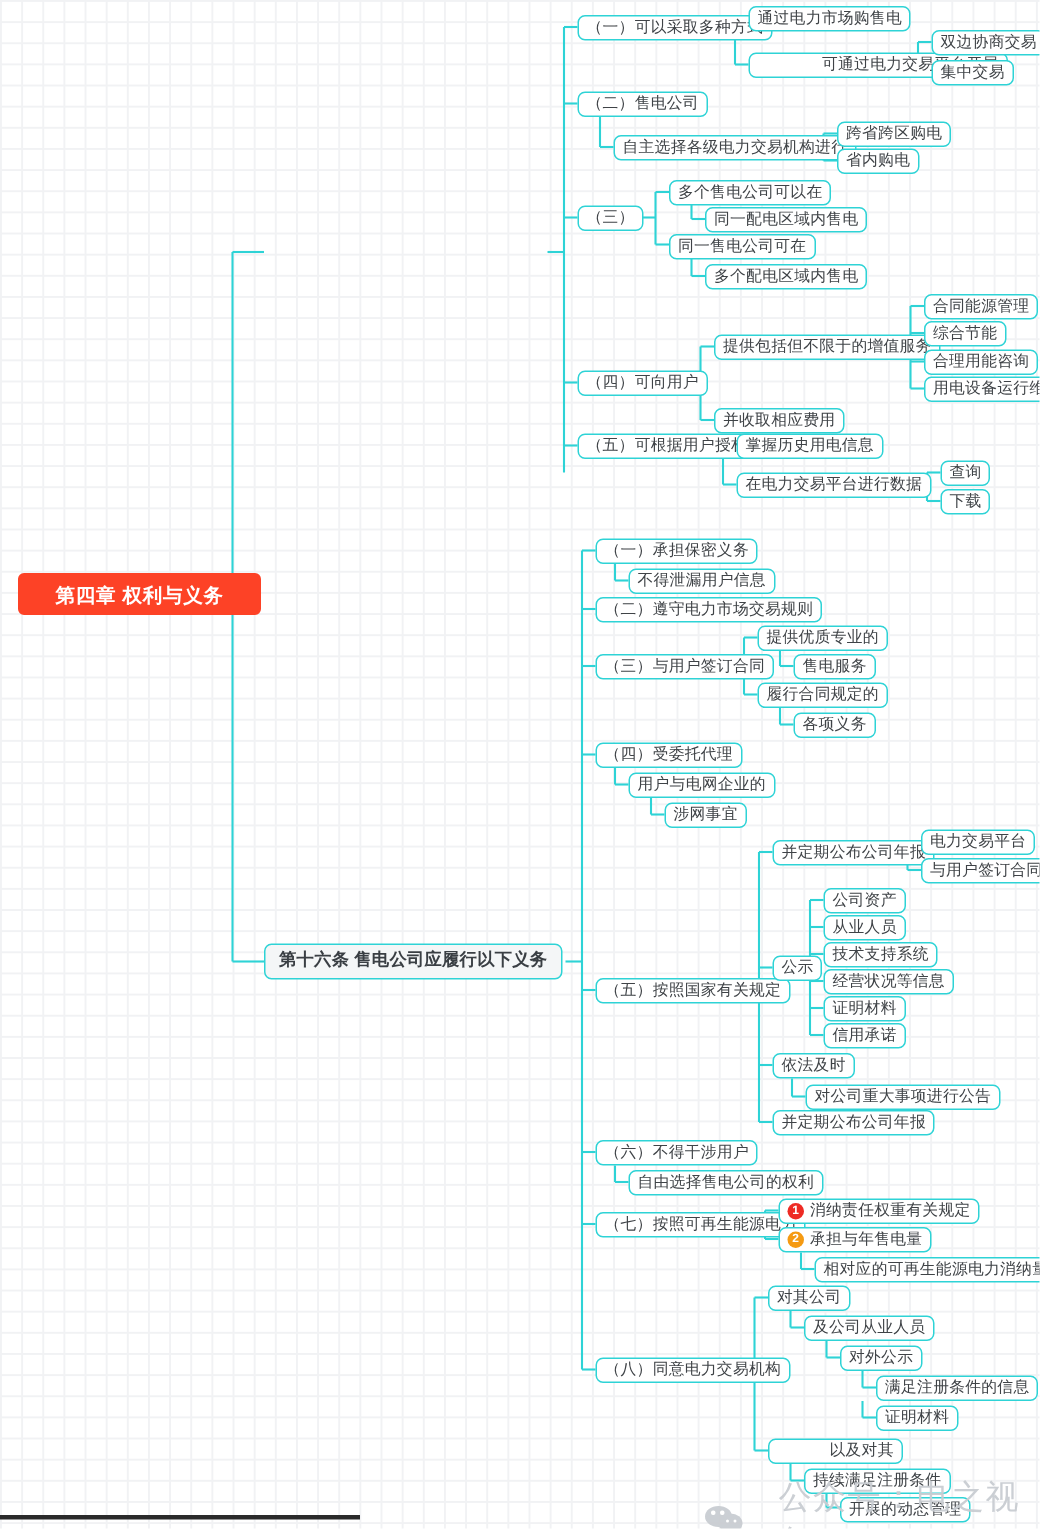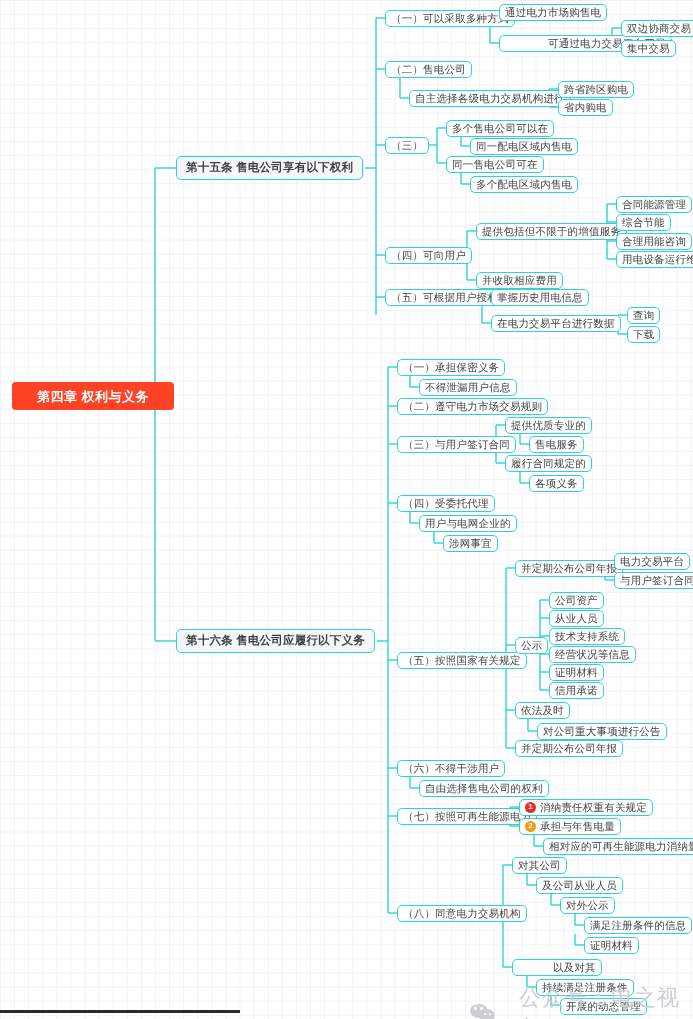--- a/index.html
+++ b/index.html
@@ -223,21 +223,20 @@
       <path d="M575 945 L584 945"></path>
       <path d="M527 976 L527 987"></path>
       <path d="M527 987 L536 987"></path>
       <path d="M551 996 L551 1005"></path>
       <path d="M551 1005 L560 1005"></path>
     </g>
   </svg>
 
   <div class="node root" style="left:12px;top:382px;">第四章 权利与义务</div>
 
-  <div class="node level1" style="left:176px;top:156px;">第十五条  售电公司享有以下权利</div>
 
   <div class="node" style="left:385px;top:9.5px;">（一）可以采取多种方式</div>
   <div class="node" style="left:499px;top:3.5px;">通过电力市场购售电</div>
   <div class="node" style="left:499px;top:34.5px;padding-left:48px;">可通过电力交易平台开展</div>
   <div class="node" style="left:621px;top:19.5px;">双边协商交易</div>
   <div class="node" style="left:621px;top:39.5px;">集中交易</div>
 
   <div class="node" style="left:385px;top:60.5px;">（二）售电公司</div>
   <div class="node" style="left:409px;top:89.5px;">自主选择各级电力交易机构进行</div>
   <div class="node" style="left:558px;top:80.5px;">跨省跨区购电</div>

